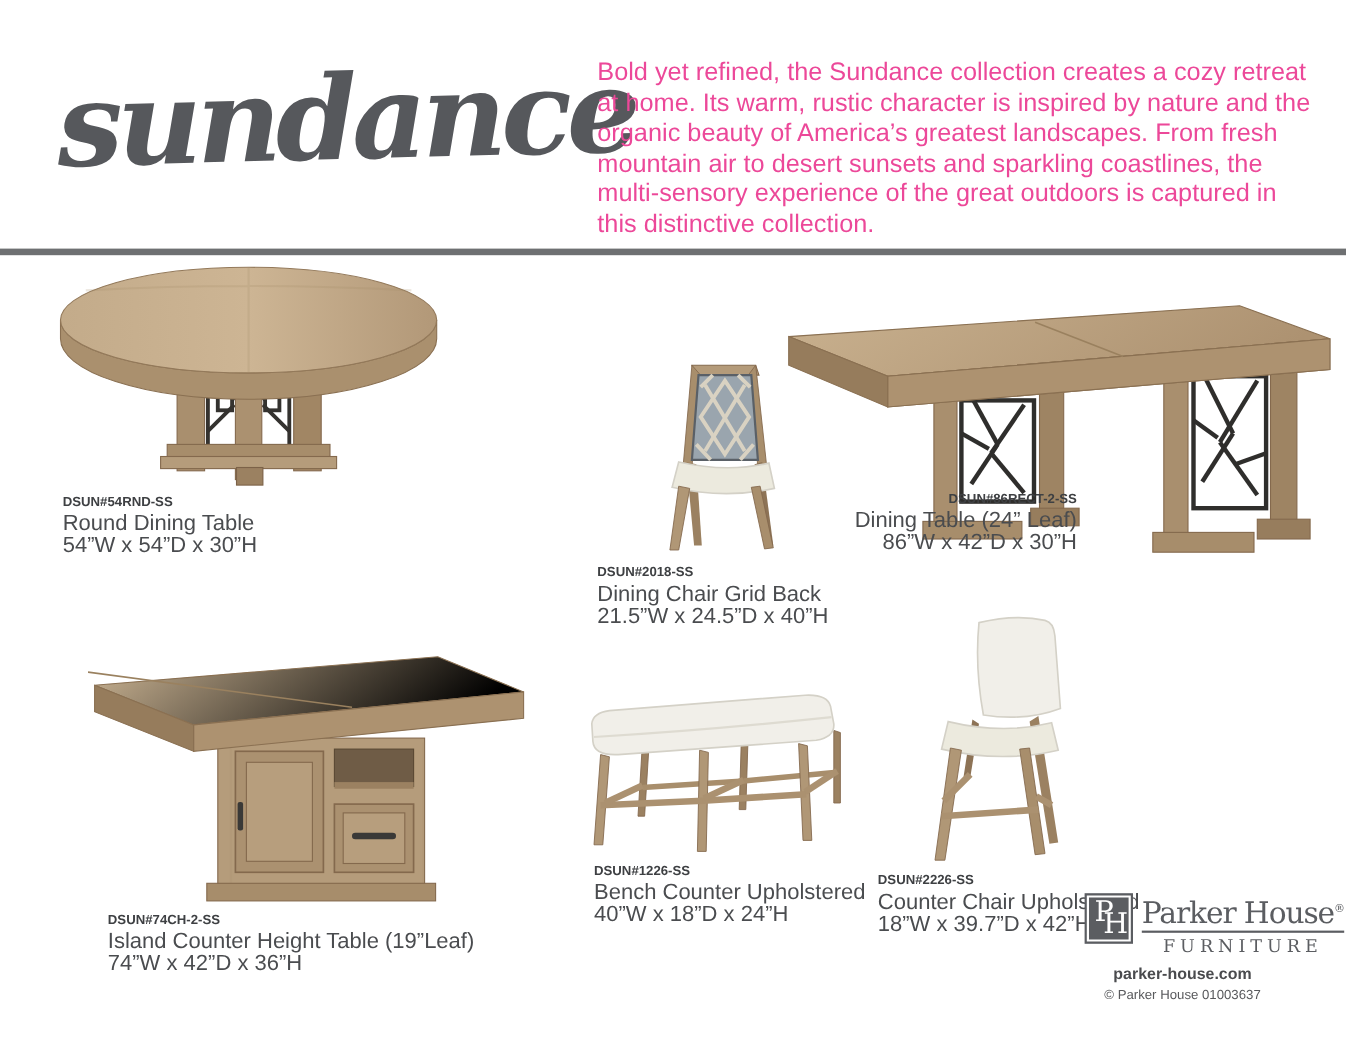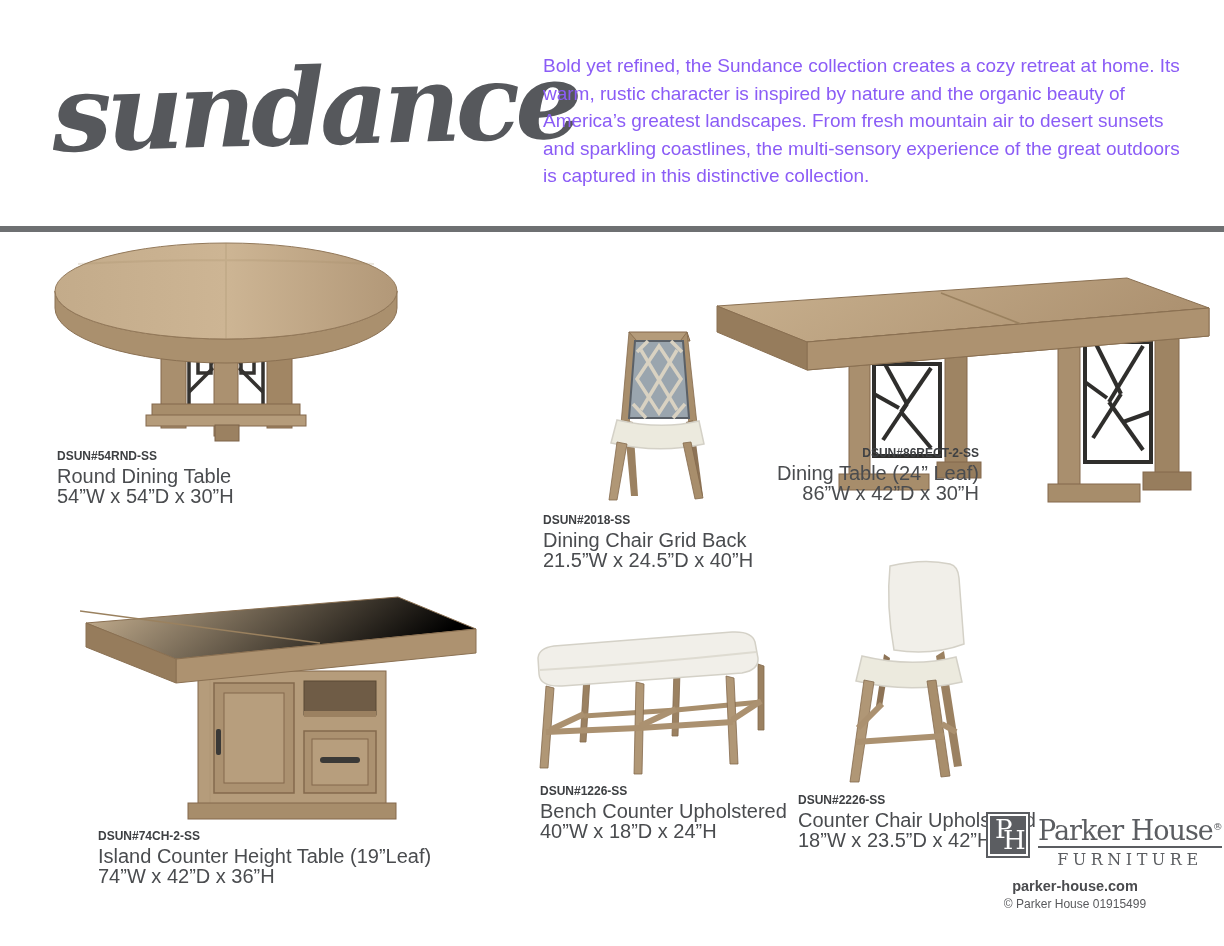--- a/index.html
+++ b/index.html
@@ -9,21 +9,21 @@
   }
   
   #logo{
     position:absolute;left:52px;top:18px;width:470px;height:190px;
     font-family:"DejaVu Serif", serif;font-style:italic;font-weight:bold;
     font-size:106px;letter-spacing:-5px;color:#56585c;
     transform:rotate(-1.5deg);line-height:180px;text-align:center;
   }
   #intro{
     position:absolute;left:543px;top:52px;width:652px;
-    font-size:19px;line-height:27.5px;color:#8b5cf6;
+    font-size:23px;line-height:27.5px;color:#ec4899;
   }
   #divider{position:absolute;left:0;top:226px;width:1224px;height:6px;background:#6e7072;}
   
   .product{position:absolute;}
   .product svg{position:absolute;display:block;}
   .caption{position:absolute;white-space:nowrap;}
   .p-code{font-weight:bold;font-size:12px;color:#3e4043;line-height:20px;}
   .p-name,.p-dims{font-size:20px;color:#4a4c4f;line-height:20px;}
   
   #brand{position:absolute;left:986px;top:812px;width:200px;}
@@ -284,32 +284,32 @@
 
       <g stroke="#ab9170" stroke-width="6">
         <line x1="24" y1="186" x2="112" y2="180"></line>
         <line x1="26" y1="172" x2="50" y2="148"></line>
         <line x1="110" y1="168" x2="124" y2="176"></line>
       </g>
     </svg>
     <figcaption class="caption" style="left:0;top:234px;">
       <div class="p-code">DSUN#2226-SS</div>
       <div class="p-name">Counter Chair Upholstered</div>
-      <div class="p-dims">18”W x 23.5”D x 42”H</div>
+      <div class="p-dims">18”W x 39.7”D x 42”H</div>
     </figcaption>
   </figure>
 
   <div id="brand">
     <div id="brand-row">
       <div id="monogram">
         <span class="m-p">P</span>
         <span class="m-h">H</span>
       </div>
       <div id="brand-text">
         <div id="brand-name"><span>Parker House</span><sup>®</sup></div>
         <div id="brand-sub">FURNITURE</div>
       </div>
     </div>
     <div id="brand-site">parker-house.com</div>
-    <div id="brand-copy">© Parker House 01915499</div>
+    <div id="brand-copy">© Parker House 01003637</div>
   </div>
 
 </div>
 
 </body></html>

